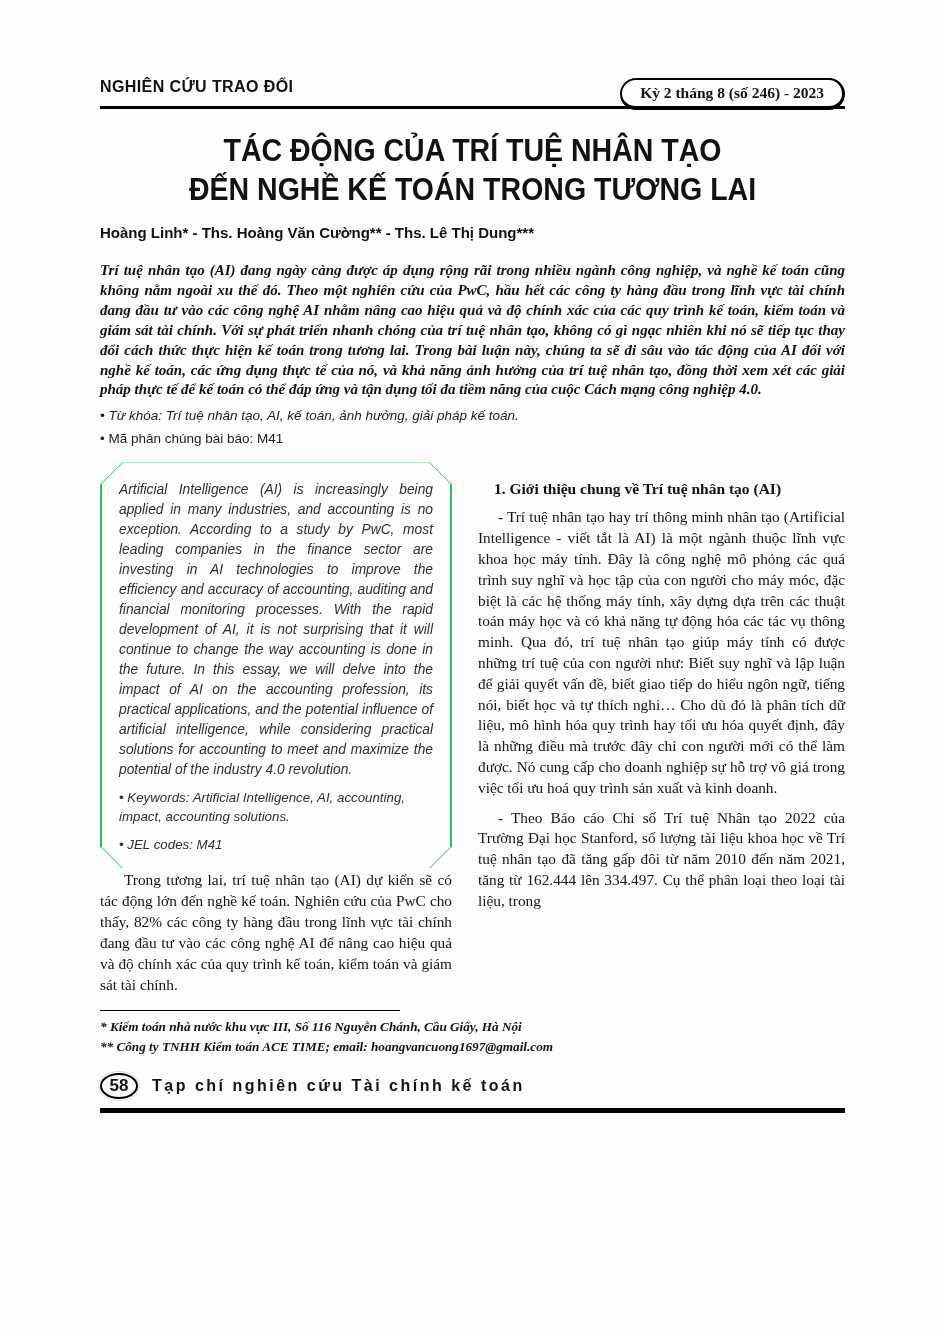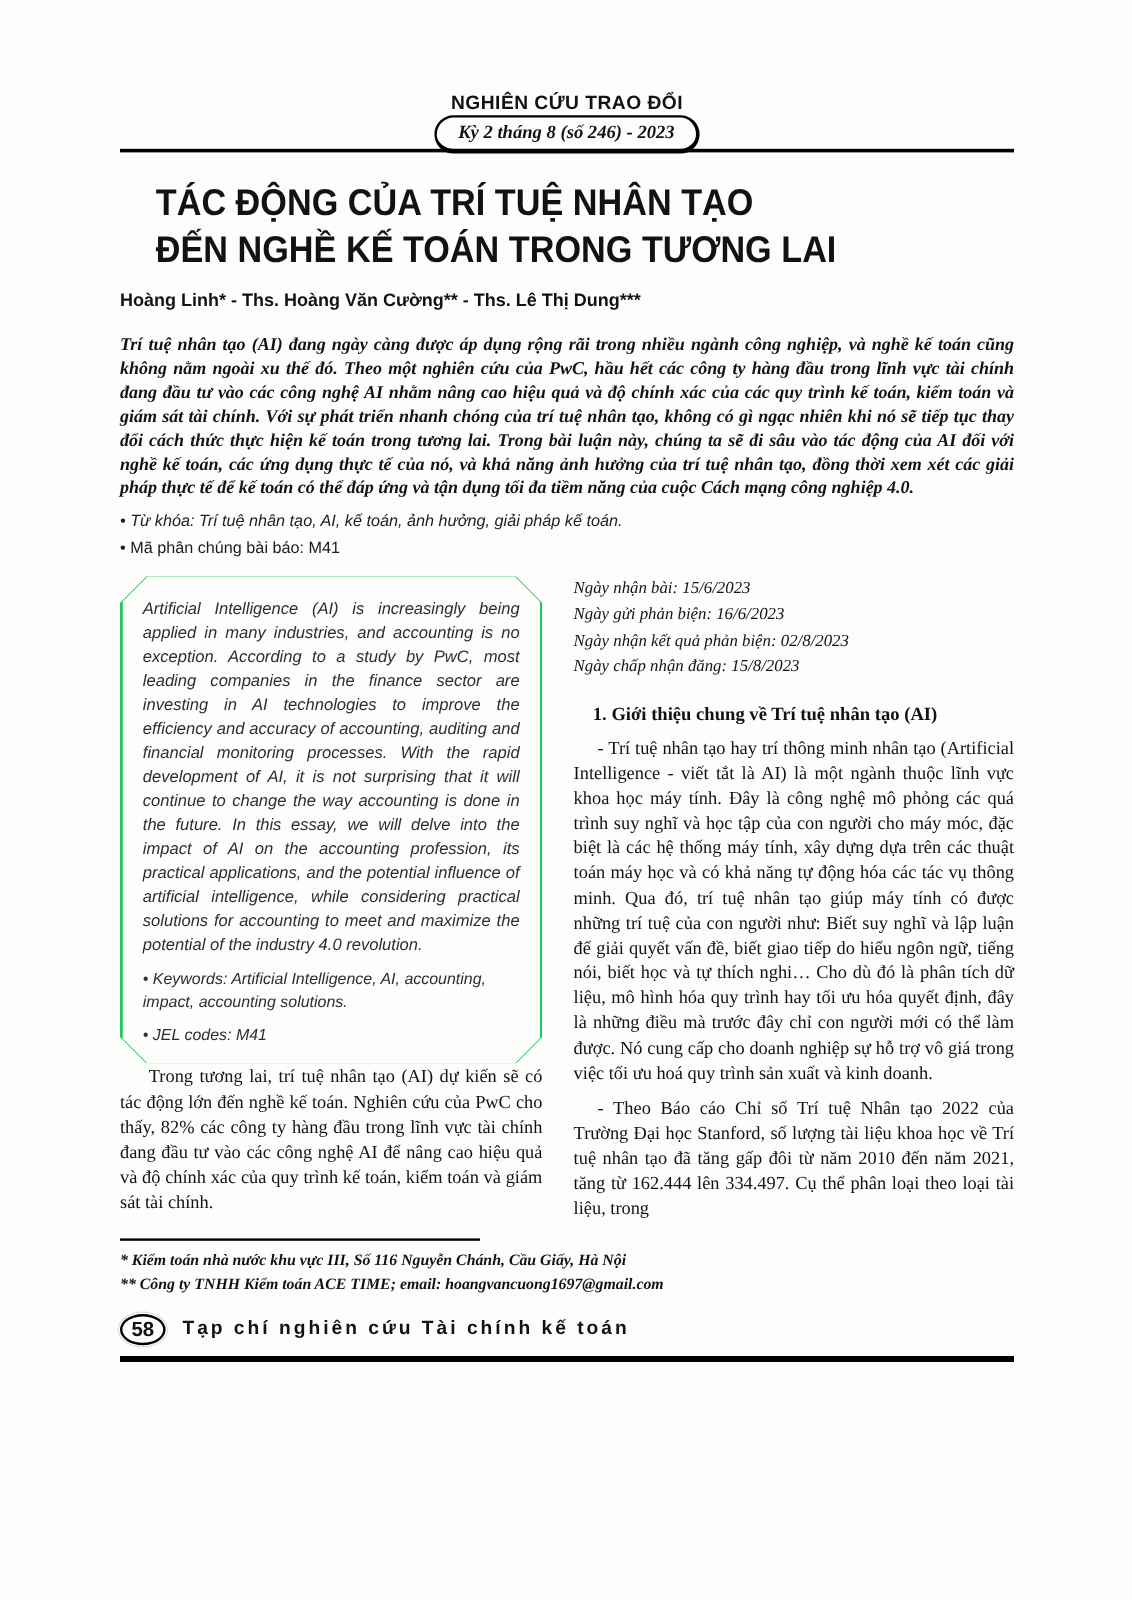--- a/index.html
+++ b/index.html
@@ -8,35 +8,35 @@
     width: 943px; height: 1333px;
     margin: 0 auto;
     background: #fdfdfc;
     color: #121212;
     font-family: "Liberation Serif", serif;
     box-sizing: border-box;
     padding: 78px 98px 0 100px;
     overflow: hidden;
   }
   
-  .header-row { display: flex; justify-content: space-between; align-items: center; flex-direction: column; }
+  .header-row { display: flex; justify-content: space-between; align-items: flex-start; }
   .section-label {
     font-family: "Liberation Sans", sans-serif;
     font-weight: bold; font-size: 16px; letter-spacing: 0.4px;
   }
   .issue-badge {
     font-family: "Liberation Serif", serif;
-    font-weight: bold; font-style: italic; font-size: 15.5px;
+    font-weight: bold; font-size: 15.5px;
     border: 2px solid #000; border-right-width: 3px; border-bottom-width: 4px;
     border-radius: 18px; padding: 4px 18px; background: #fdfdfc;
     position: relative; z-index: 2;
   }
   .header-rule { height: 2.5px; background: #000; margin-top: -4px; }
   
-  .title-block { text-align: left; margin-top: 22px; }
+  .title-block { text-align: center; margin-top: 22px; }
   .title-line {
     display: block;
     font-family: "Liberation Sans", sans-serif;
     font-weight: 800; font-size: 31px; line-height: 1.28;
     letter-spacing: 0px; transform: scaleX(0.92);
   }
   .authors {
     margin-top: 14px;
     font-family: "Liberation Sans", sans-serif;
     font-weight: bold; font-size: 15px;
@@ -140,26 +140,20 @@
         <div class="oct-inner">
           <div class="en-abstract">Artificial Intelligence (AI) is increasingly being applied in many industries, and accounting is no exception. According to a study by PwC, most leading companies in the finance sector are investing in AI technologies to improve the efficiency and accuracy of accounting, auditing and financial monitoring processes. With the rapid development of AI, it is not surprising that it will continue to change the way accounting is done in the future. In this essay, we will delve into the impact of AI on the accounting profession, its practical applications, and the potential influence of artificial intelligence, while considering practical solutions for accounting to meet and maximize the potential of the industry 4.0 revolution.</div>
           <div class="en-meta">• Keywords: Artificial Intelligence, AI, accounting, impact, accounting solutions.</div>
           <div class="en-meta">• JEL codes: M41</div>
         </div>
       </div>
       <div class="left-paragraph">Trong tương lai, trí tuệ nhân tạo (AI) dự kiến sẽ có tác động lớn đến nghề kế toán. Nghiên cứu của PwC cho thấy, 82% các công ty hàng đầu trong lĩnh vực tài chính đang đầu tư vào các công nghệ AI để nâng cao hiệu quả và độ chính xác của quy trình kế toán, kiểm toán và giám sát tài chính.</div>
     </div>
 
     <div class="col-right">
-      <div class="dates-block">
-        <div>Ngày nhận bài: 15/6/2023</div>
-        <div>Ngày gửi phản biện: 16/6/2023</div>
-        <div>Ngày nhận kết quả phản biện: 02/8/2023</div>
-        <div>Ngày chấp nhận đăng: 15/8/2023</div>
-      </div>
       <div class="section-heading">1. Giới thiệu chung về Trí tuệ nhân tạo (AI)</div>
       <div class="body-paragraph">- Trí tuệ nhân tạo hay trí thông minh nhân tạo (Artificial Intelligence - viết tắt là AI) là một ngành thuộc lĩnh vực khoa học máy tính. Đây là công nghệ mô phỏng các quá trình suy nghĩ và học tập của con người cho máy móc, đặc biệt là các hệ thống máy tính, xây dựng dựa trên các thuật toán máy học và có khả năng tự động hóa các tác vụ thông minh. Qua đó, trí tuệ nhân tạo giúp máy tính có được những trí tuệ của con người như: Biết suy nghĩ và lập luận để giải quyết vấn đề, biết giao tiếp do hiểu ngôn ngữ, tiếng nói, biết học và tự thích nghi… Cho dù đó là phân tích dữ liệu, mô hình hóa quy trình hay tối ưu hóa quyết định, đây là những điều mà trước đây chỉ con người mới có thể làm được. Nó cung cấp cho doanh nghiệp sự hỗ trợ vô giá trong việc tối ưu hoá quy trình sản xuất và kinh doanh.</div>
       <div class="body-paragraph">- Theo Báo cáo Chỉ số Trí tuệ Nhân tạo 2022 của Trường Đại học Stanford, số lượng tài liệu khoa học về Trí tuệ nhân tạo đã tăng gấp đôi từ năm 2010 đến năm 2021, tăng từ 162.444 lên 334.497. Cụ thể phân loại theo loại tài liệu, trong</div>
     </div>
 
   </div>
 
   <div class="footnote-rule"></div>
   <div class="footnotes">
     <div>* Kiểm toán nhà nước khu vực III, Số 116 Nguyễn Chánh, Cầu Giấy, Hà Nội</div>

